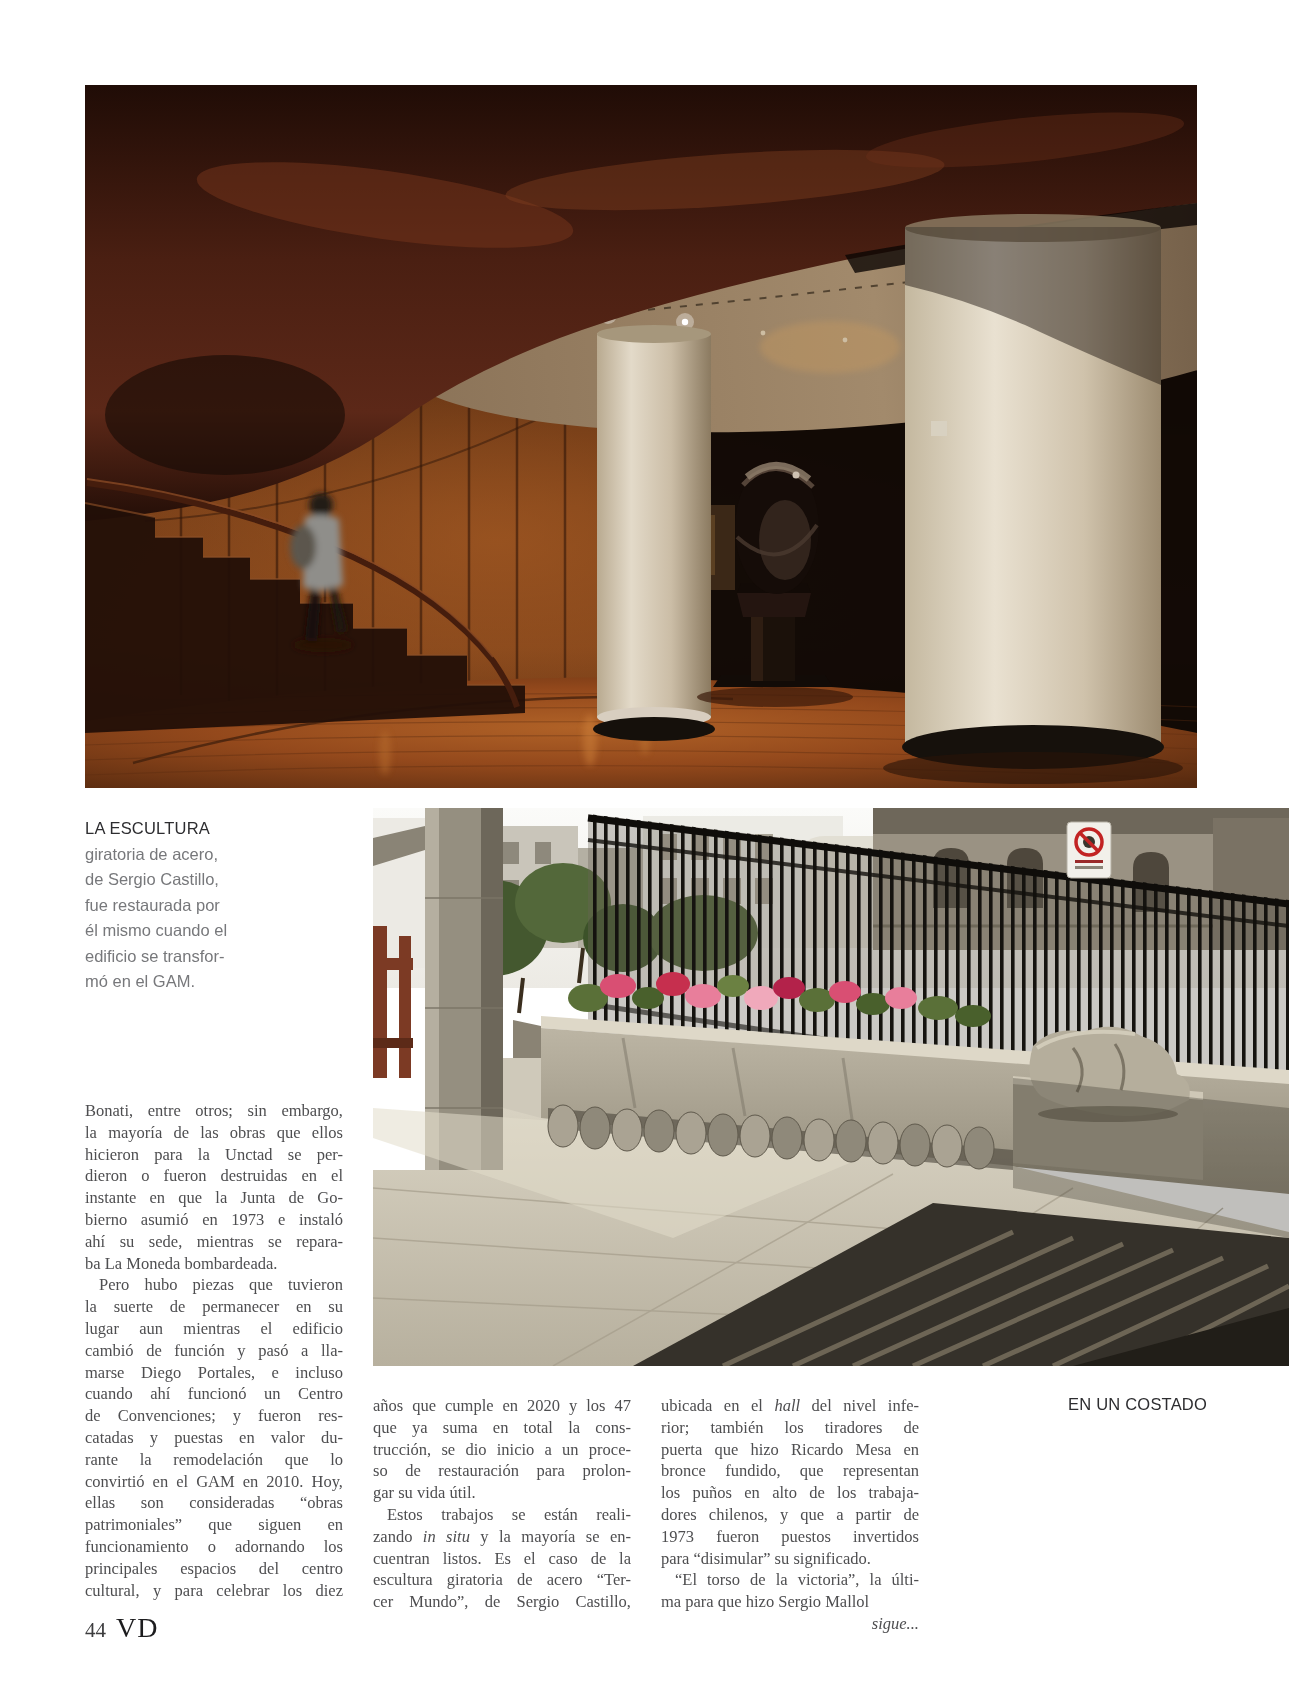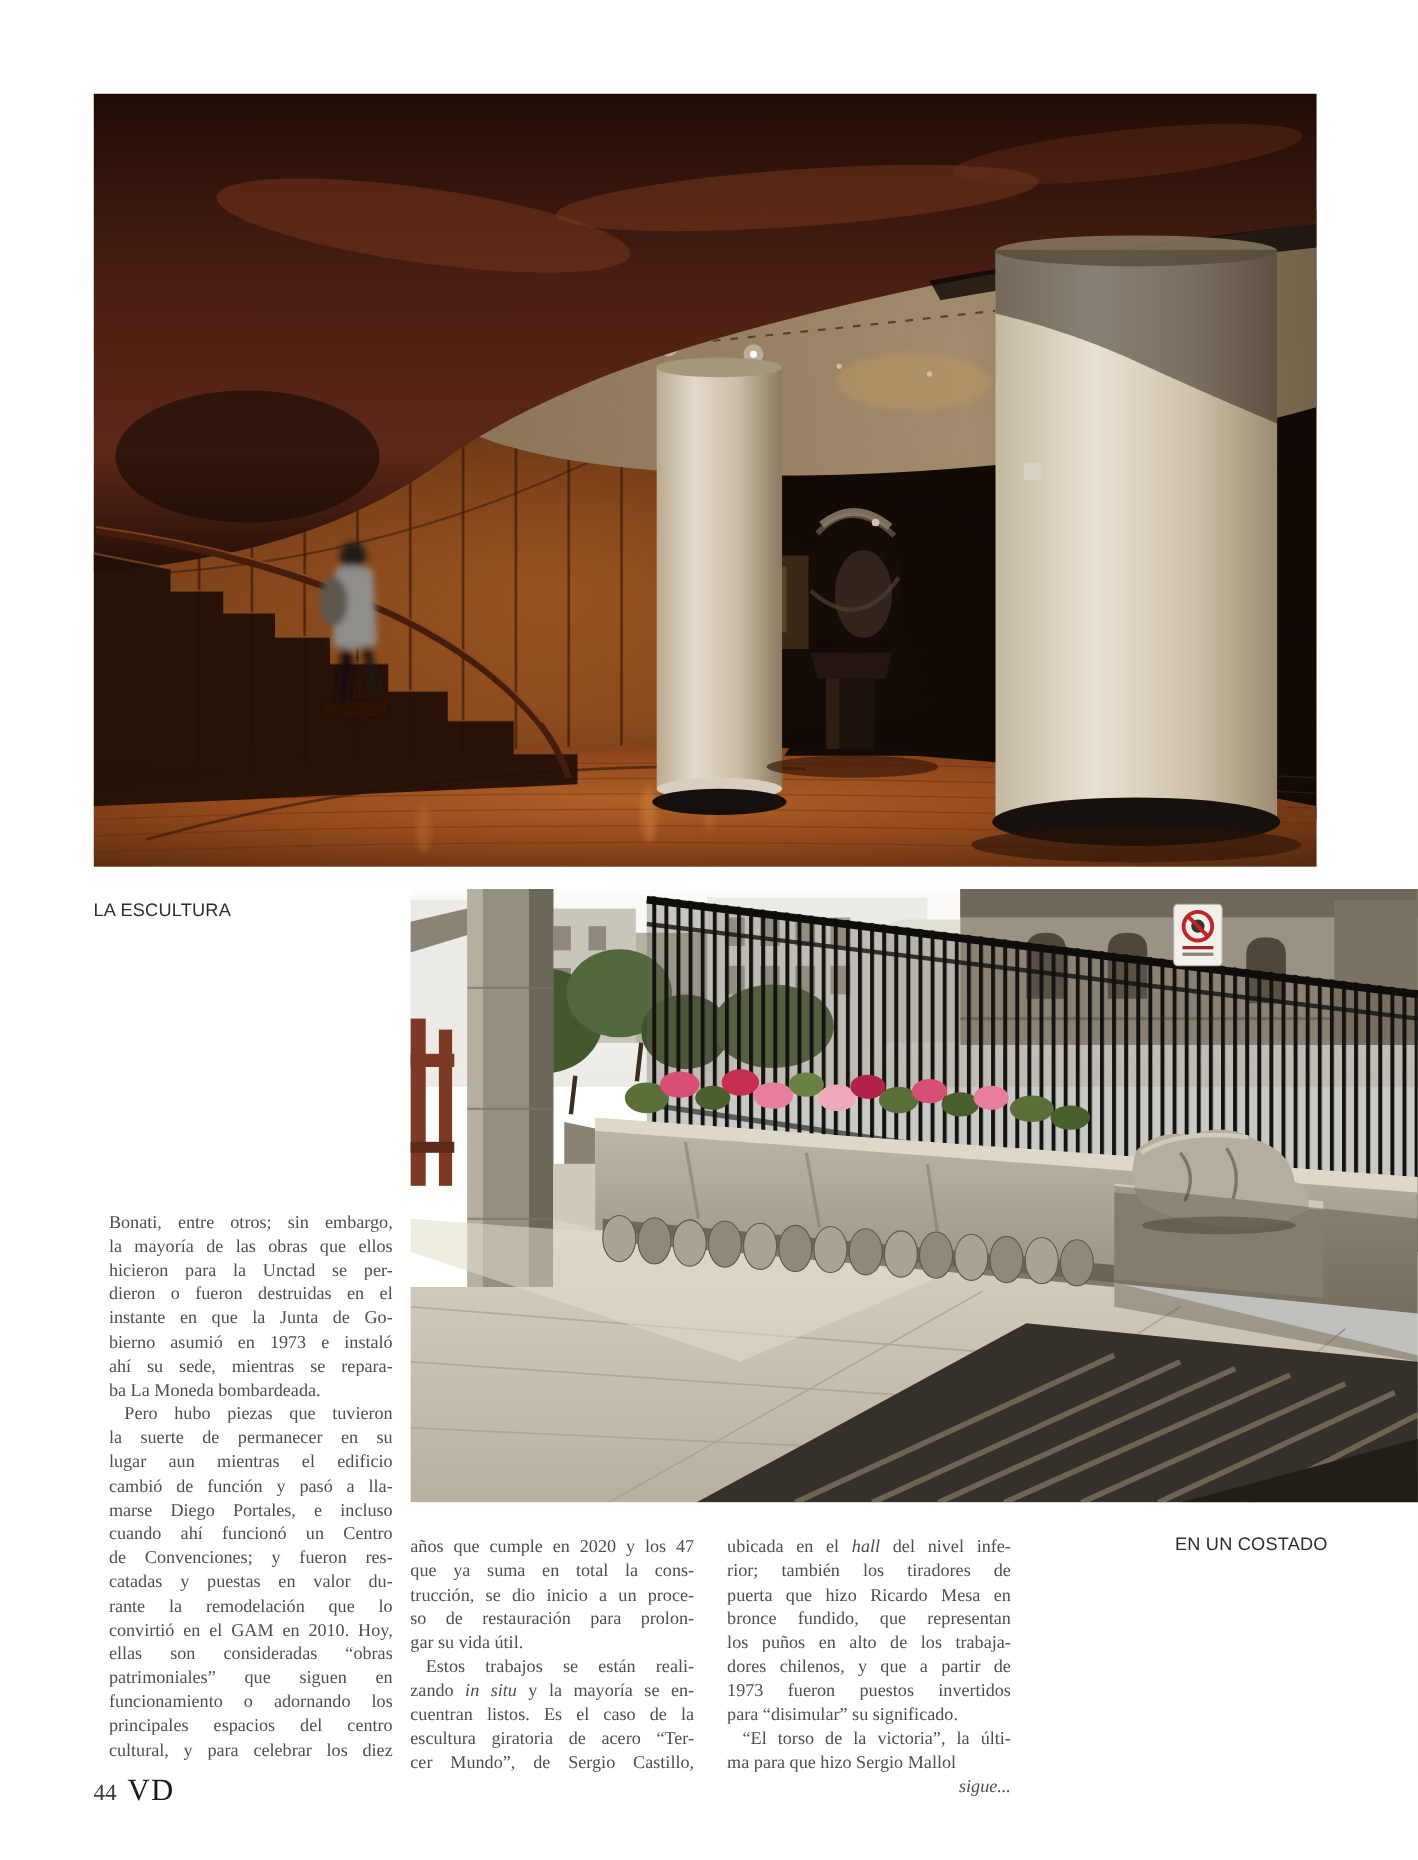--- a/index.html
+++ b/index.html
@@ -201,20 +201,29 @@
         <path d="M820,142 H1076 V300 Q1000,268 940,240 Q880,214 820,200 Z" fill="#140a06" opacity=".45"></path>
         <rect x="846" y="336" width="16" height="15" fill="#d8d2c2" opacity=".9"></rect>
         <ellipse cx="948" cy="662" rx="131" ry="22" fill="#16110c"></ellipse>
         <ellipse cx="948" cy="683" rx="150" ry="16" fill="#2a1409" opacity=".6"></ellipse>
       </g>
     </svg>
   </div>
 
   <aside class="abs caption" style="left:85px;top:816px;width:210px">
     <div class="cap-title">LA ESCULTURA</div>
+    <div>
+
+    <div>giratoria de acero,</div>
+        <div>de Sergio Castillo,</div>
+        <div>fue restaurada por</div>
+        <div>él mismo cuando el</div>
+        <div>edificio se transfor-</div>
+        <div>mó en el GAM.</div>
+      </div>
   </aside>
 
   <div class="photo" style="left:373px;top:808px;width:916px;height:558px">
     <svg viewBox="0 0 916 558" preserveAspectRatio="none">
       <defs>
         <linearGradient id="p2sky" x1="0" y1="0" x2="0" y2="1">
           <stop offset="0" stop-color="#fbfbf9"></stop>
             <stop offset="1" stop-color="#eceae4"></stop>
         </linearGradient>
         <linearGradient id="p2pave" x1="0" y1="0" x2="0" y2="1">
@@ -375,21 +384,21 @@
         <path d="M640,270 L916,300 L916,430 L640,380 Z" fill="#2e2a22" opacity=".3"></path>
         <path d="M260,558 L560,395 L916,430 L916,558 Z" fill="#35312a"></path>
         <g stroke="#938972" stroke-width="5" opacity=".6">
           <path d="M350,558 L640,424 M420,558 L700,430 M480,558 L750,436 M540,558 L800,442 M610,558 L850,450 M680,558 L895,458 M760,558 L916,478"></path>
         </g>
         <path d="M700,558 L916,500 L916,558 Z" fill="#211e18"></path>
       </g>
     </svg>
   </div>
 
-  <div class="abs bodycol" style="left:99px;top:1100px">
+  <div class="abs bodycol" style="left:85px;top:1100px">
 
   <div class="line">Bonati, entre otros; sin embargo,</div>
       <div class="line">la mayoría de las obras que ellos</div>
       <div class="line">hicieron para la Unctad se per-</div>
       <div class="line">dieron o fueron destruidas en el</div>
       <div class="line">instante en que la Junta de Go-</div>
       <div class="line">bierno asumió en 1973 e instaló</div>
       <div class="line">ahí su sede, mientras se repara-</div>
       <div class="line last">ba La Moneda bombardeada.</div>
       <div class="line indent">Pero hubo piezas que tuvieron</div>

